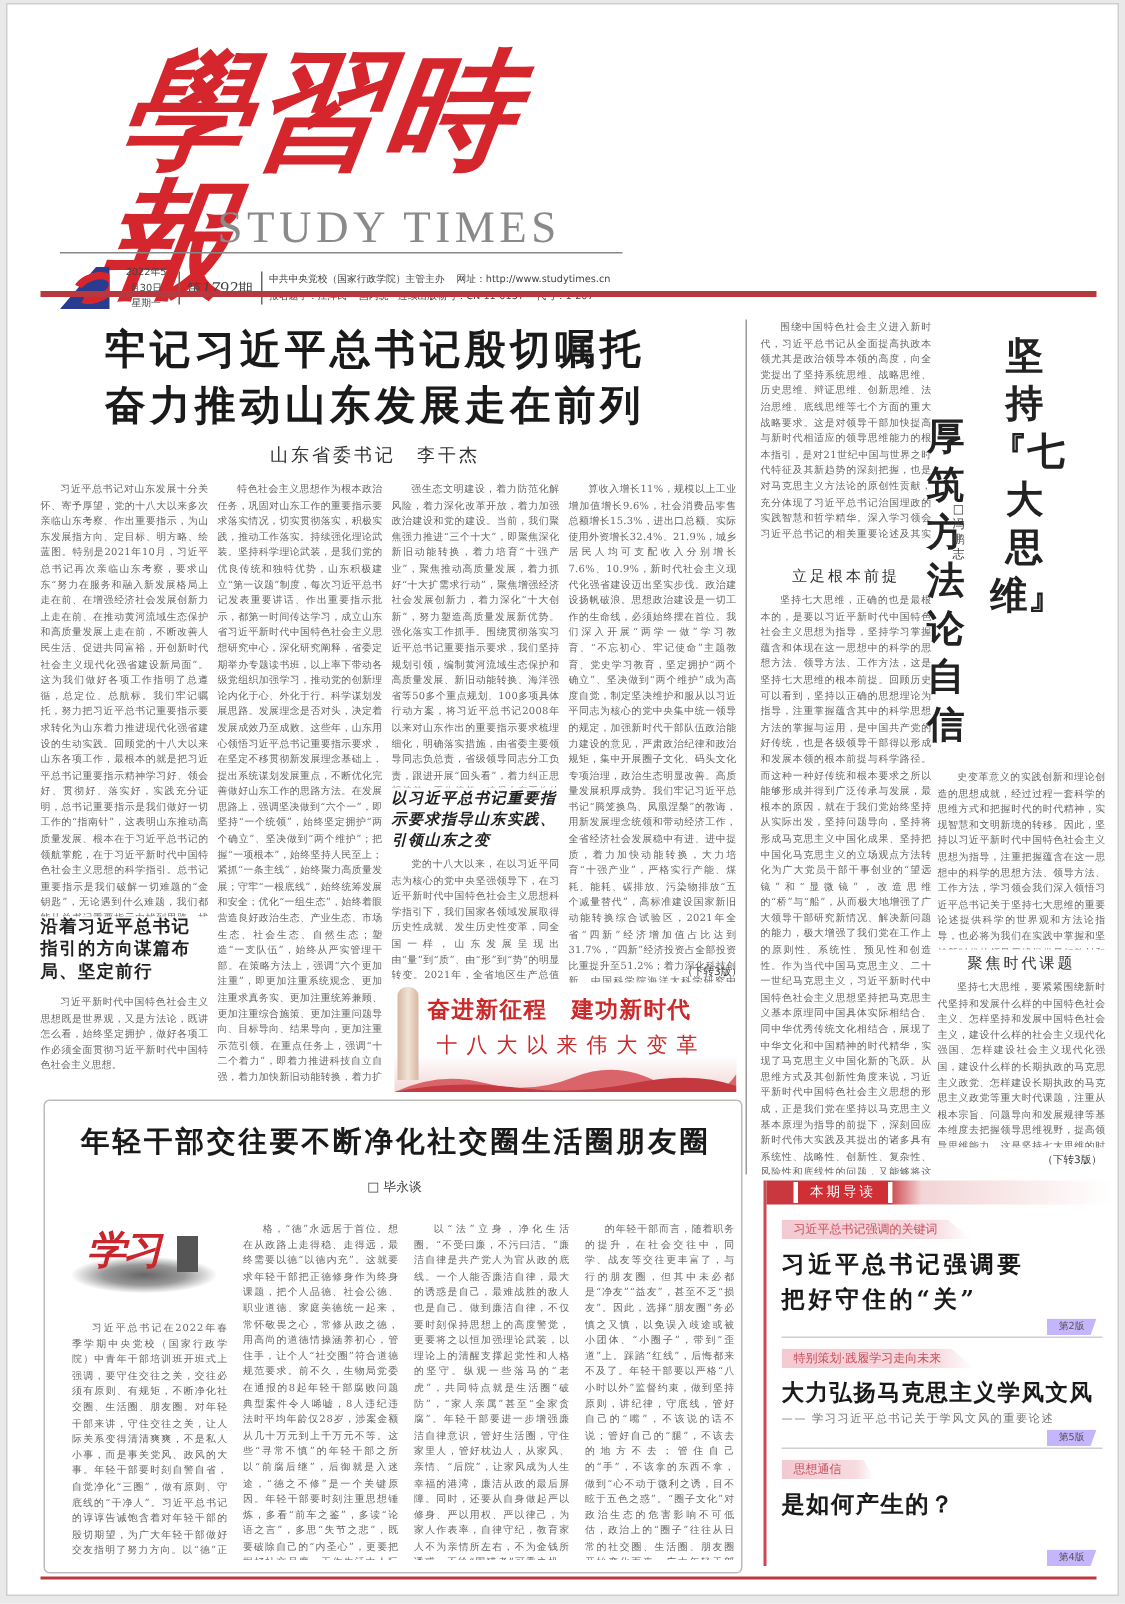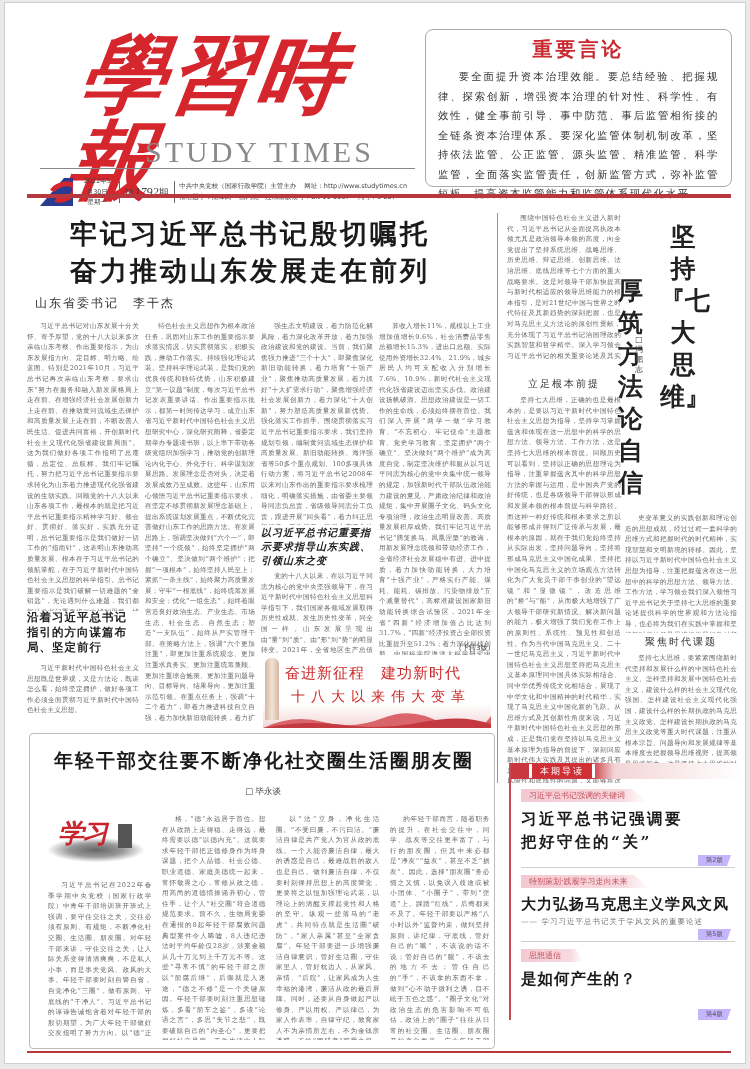--- a/index.html
+++ b/index.html
@@ -26,40 +26,40 @@
 
   
   .remarks { position: absolute; left: 420px; top: 26px; width: 307px; height: 158px; border: 1px solid #aaa; border-radius: 8px; padding: 6px 12px; }
   .remarks-title { text-align: center; font-family: "DejaVu Sans", sans-serif; font-weight: bold; font-size: 20px; color: #c8282e; letter-spacing: 3px; margin-bottom: 4px; }
   .remarks-body { font-size: 10.4px; line-height: 19.5px; color: #333; text-indent: 2em; letter-spacing: 1.6px; text-align: justify; }
 
   .red-rule { position: absolute; height: 4px; background: #b9383d; }
 
   
   .lead-title { position: absolute; left: 30px; top: 212px; width: 430px; text-align: center; font-family: "DejaVu Sans", sans-serif; font-weight: bold; font-size: 27px; color: #1a1a1a; line-height: 37px; letter-spacing: 3px; }
-  .lead-author { position: absolute; left: 30px; top: 292px; width: 430px; font-size: 12px; color: #333; letter-spacing: 2px; }
+  .lead-author { position: absolute; left: 30px; top: 292px; width: 430px; text-align: center; font-size: 12px; color: #333; letter-spacing: 2px; }
   .col { position: absolute; font-size: 6.6px; line-height: 10.6px; color: #666; text-align: justify; overflow: hidden; letter-spacing: 0.2px; }
   .col p { text-indent: 2em; }
   .subhead { position: absolute; font-family: "DejaVu Sans", sans-serif; font-weight: bold; color: #222; font-size: 14.5px; line-height: 20px; letter-spacing: 1px; }
 
   .banner { position: absolute; left: 258px; top: 655px; width: 228px; height: 70px; background: linear-gradient(180deg, #fff 0%, #fff 65%, #f4d6d6 100%); overflow: hidden; }
-  .banner-l1 { position: absolute; left: 22px; top: 6px; font-family: "DejaVu Sans", sans-serif; font-weight: normal; font-size: 15px; color: #cc2a2a; letter-spacing: 1px; white-space: nowrap; }
+  .banner-l1 { position: absolute; left: 22px; top: 6px; font-family: "DejaVu Sans", sans-serif; font-weight: bold; font-size: 15px; color: #cc2a2a; letter-spacing: 1px; white-space: nowrap; }
   .banner-l2 { position: absolute; left: 28px; top: 30px; font-size: 14px; color: #cc2a2a; letter-spacing: 6px; white-space: nowrap; }
   .banner-pillar { position: absolute; left: 2px; top: 0; width: 14px; height: 62px; background: linear-gradient(90deg, #d7b7a3, #f1e3d6, #d7b7a3); border-radius: 6px 6px 0 0; }
   .banner-wave { position: absolute; left: 0; bottom: 0; width: 228px; height: 16px; }
 
   
   .vrule { position: absolute; width: 1px; background: #999; }
   .feature-title { position: absolute; left: 655px; top: 218px; width: 46px; font-family: "DejaVu Serif", serif; font-weight: bold; font-size: 25px; line-height: 32px; color: #222; text-align: center; }
   .feature-title2 { position: absolute; left: 613px; top: 272px; width: 40px; font-family: "DejaVu Serif", serif; font-weight: bold; font-size: 25px; line-height: 32px; color: #222; text-align: left; }
   .feature-author { position: absolute; left: 627px; top: 332px; width: 14px; font-size: 8px; color: #444; line-height: 10px; text-align: center; }
   .feature-sub { position: absolute; font-size: 10px; letter-spacing: 2px; color: #333; text-align: center; }
 
   
-  .guide { position: absolute; left: 504px; top: 760px; width: 230px; height: 257px; border-left: 2px solid #c94a50; }
+  .guide { position: absolute; left: 504px; top: 784px; width: 230px; height: 257px; border-left: 2px solid #c94a50; }
   .guide-head { position: absolute; left: 0; top: 0; width: 230px; height: 16px; background: linear-gradient(90deg, #c9383f 0%, #c9383f 35%, #f3d5d6 45%, #fff 100%); }
   .guide-head-label { position: absolute; left: 18px; top: 1px; width: 66px; height: 14px; background: #cf2f35; color: #fff; font-size: 9px; font-family: "DejaVu Sans", sans-serif; text-align: center; line-height: 14px; letter-spacing: 2px; border-left: 3px solid #fff; border-right: 3px solid #fff; }
   .guide-tag { position: absolute; left: 10px; height: 13px; font-family: "DejaVu Sans", sans-serif; font-size: 8px; line-height: 13px; color: #c8505a; padding: 0 22px 0 8px; background: linear-gradient(90deg, #f3c9d2, #f7dbe1 80%, transparent); clip-path: polygon(0 0, 88% 0, 100% 100%, 0 100%); white-space: nowrap; }
   .guide-title { position: absolute; left: 10px; font-family: "DejaVu Serif", serif; font-weight: bold; font-size: 15.5px; line-height: 23px; color: #1a1a1a; letter-spacing: 2.5px; white-space: nowrap; }
   .guide-subline { position: absolute; left: 10px; font-size: 7.5px; color: #777; letter-spacing: 1px; white-space: nowrap; }
   .guide-page { position: absolute; right: 8px; font-size: 6.5px; color: #555; background: #c4b5fd; padding: 1px 8px; clip-path: polygon(0 0, 100% 0, 88% 100%, 0 100%); font-family: "DejaVu Sans", sans-serif; }
   .guide-rule { position: absolute; left: 10px; width: 214px; height: 1px; background: #cfcfcf; }
 
   
   .bottom-box { position: absolute; left: 24px; top: 730px; width: 466px; height: 316px; border: 1px solid #bbb; border-radius: 4px; }
@@ -96,24 +96,20 @@
         <span>第</span><b>1792</b><span>期</span>
       </div>
       <div class="mast-sep"></div>
       <div class="mast-right">
         <div><span>中共中央党校（国家行政学院）主管主办</span><span>网址：http://www.studytimes.cn</span></div>
         <div><span>报名题字：江泽民</span><span>国内统一连续出版物号：CN 11-0137</span><span>代号：1-207</span></div>
       </div>
     </div>
   </div>
 
-  <div class="remarks">
-    <div class="remarks-title">重要言论</div>
-    <div class="remarks-body">要全面提升资本治理效能。要总结经验、把握规律、探索创新，增强资本治理的针对性、科学性、有效性，健全事前引导、事中防范、事后监管相衔接的全链条资本治理体系。要深化监管体制机制改革，坚持依法监管、公正监管、源头监管、精准监管、科学监管，全面落实监管责任，创新监管方式，弥补监管短板，提高资本监管能力和监管体系现代化水平。</div>
-  </div>
 
   <div class="red-rule" style="left:22px; top:191px; width:704px;"></div>
 
   <div class="lead-title">
     <div>牢记习近平总书记殷切嘱托</div>
     <div>奋力推动山东发展走在前列</div>
   </div>
   <div class="lead-author">山东省委书记　李干杰</div>
 
   <div class="col" style="left:22px; top:318px; width:112px; height:290px;">

